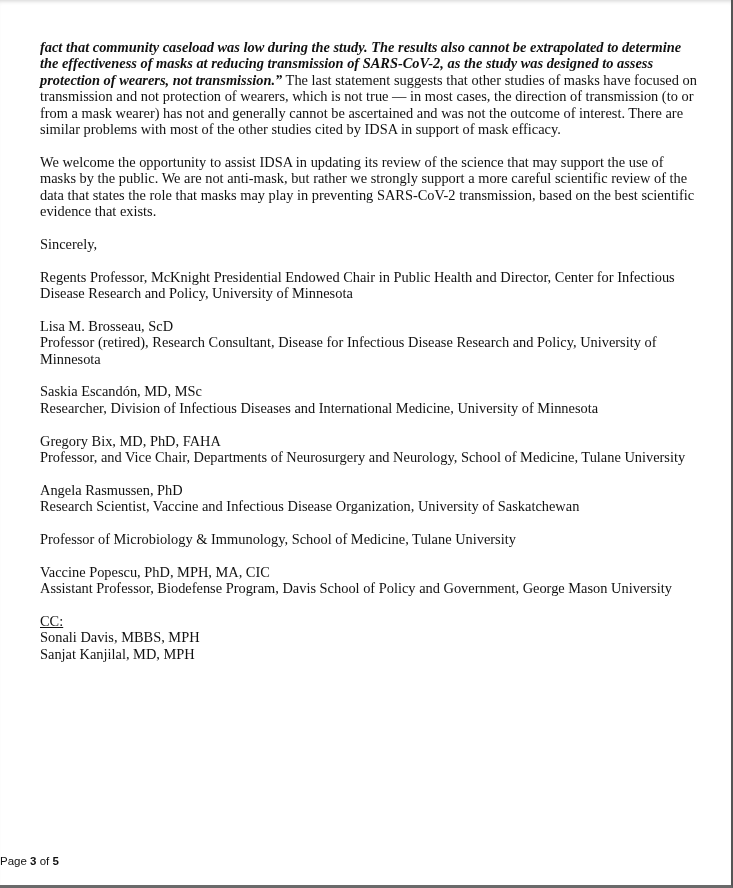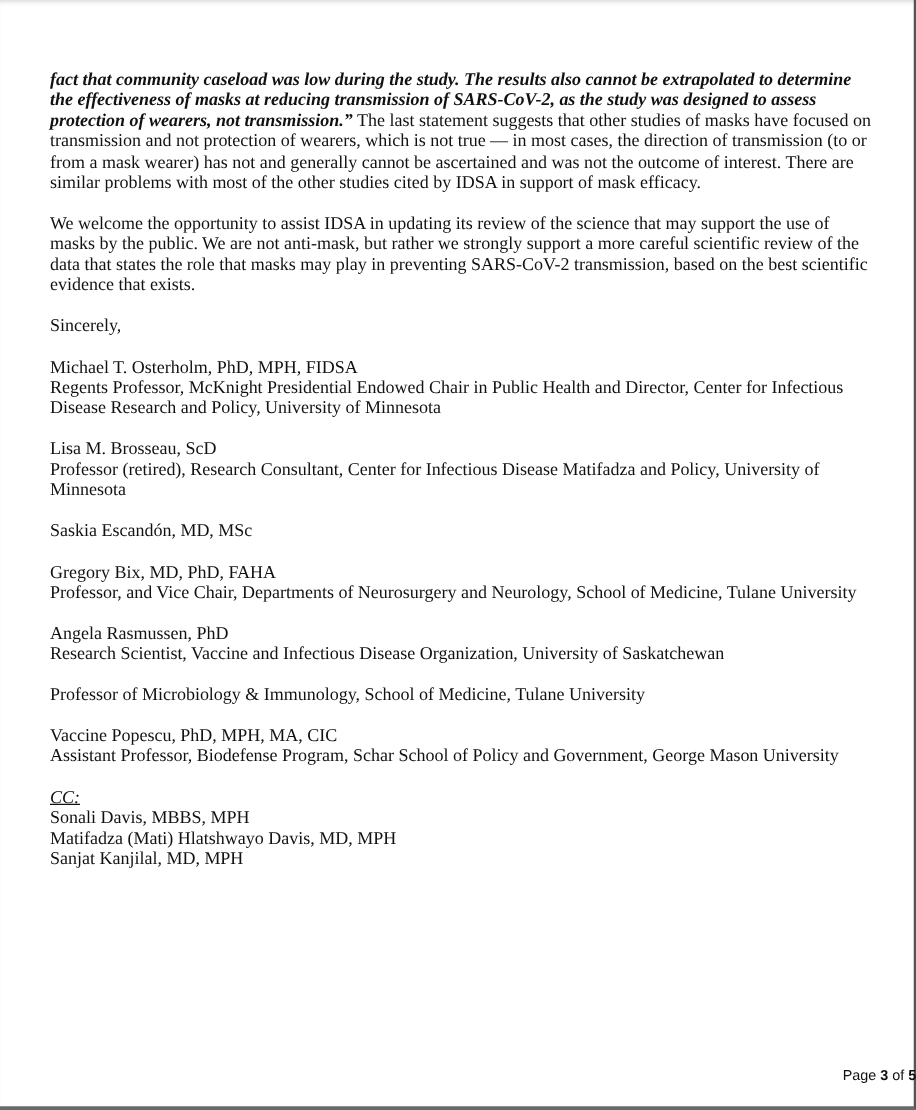--- a/index.html
+++ b/index.html
@@ -20,21 +20,21 @@
       width: 731px;
       height: 885px;
       background: #ffffff;
       border-right: 2px solid #555;
       border-bottom: 3px solid #6a6a6a;
       box-shadow: inset 0 4px 4px -3px rgba(0,0,0,0.18);
     }
     .content {
       position: absolute;
       left: 40px;
-      top: 56px;
+      top: 39px;
       width: 660px;
       font-family: "Liberation Serif", "DejaVu Serif", serif;
       font-size: 14.4px;
       line-height: 16.4px;
       color: #111;
     }
     .para {
       margin: 0 0 16.4px 0;
     }
     .bi {
@@ -42,82 +42,80 @@
       font-style: italic;
     }
     .block {
       margin: 0 0 16.4px 0;
     }
     .block div {
       margin: 0;
     }
     .cc-label {
       text-decoration: underline;
-      font-style: italic;
     }
     .cc-list {
       margin-left: 43px;
       margin-top: 16.4px;
     }
     .footer {
       position: absolute;
       left: 0;
       width: 733px;
       top: 855px;
-      text-align: right;
+      text-align: left;
       font-family: "Liberation Sans", "DejaVu Sans", sans-serif;
       font-size: 11.5px;
       color: #111;
     }
     .footer b { font-weight: bold; }
   </style>
 </head>
 <body>
 
 <div class="page">
   <div class="content">
 
     <p class="para"><span class="bi">fact that community caseload was low during the study. The results also cannot be extrapolated to determine the effectiveness of masks at reducing transmission of SARS-CoV-2, as the study was designed to assess protection of wearers, not transmission.”</span><span> The last statement suggests that other studies of masks have focused on transmission and not protection of wearers, which is not true — in most cases, the direction of transmission (to or from a mask wearer) has not and generally cannot be ascertained and was not the outcome of interest. There are similar problems with most of the other studies cited by IDSA in support of mask efficacy.</span></p>
 
     <p class="para">We welcome the opportunity to assist IDSA in updating its review of the science that may support the use of masks by the public. We are not anti-mask, but rather we strongly support a more careful scientific review of the data that states the role that masks may play in preventing SARS-CoV-2 transmission, based on the best scientific evidence that exists.</p>
 
     <p class="para">Sincerely,</p>
 
     <div class="block">
-      <div>Michael T. Osterholm, PhD, MPH, FIDSA</div>
       <div>Regents Professor, McKnight Presidential Endowed Chair in Public Health and Director, Center for Infectious Disease Research and Policy, University of Minnesota</div>
     </div>
     <div class="block">
       <div>Lisa M. Brosseau, ScD</div>
-      <div>Professor (retired), Research Consultant, Center for Infectious Disease Matifadza and Policy, University of Minnesota</div>
+      <div>Professor (retired), Research Consultant, Disease for Infectious Disease Research and Policy, University of Minnesota</div>
     </div>
     <div class="block">
       <div>Saskia Escandón, MD, MSc</div>
+      <div>Researcher, Division of Infectious Diseases and International Medicine, University of Minnesota</div>
     </div>
     <div class="block">
       <div>Gregory Bix, MD, PhD, FAHA</div>
       <div>Professor, and Vice Chair, Departments of Neurosurgery and Neurology, School of Medicine, Tulane University</div>
     </div>
     <div class="block">
       <div>Angela Rasmussen, PhD</div>
       <div>Research Scientist, Vaccine and Infectious Disease Organization, University of Saskatchewan</div>
     </div>
     <div class="block">
       <div>Professor of Microbiology &amp; Immunology, School of Medicine, Tulane University</div>
     </div>
     <div class="block">
       <div>Vaccine Popescu, PhD, MPH, MA, CIC</div>
-      <div>Assistant Professor, Biodefense Program, Schar School of Policy and Government, George Mason University</div>
+      <div>Assistant Professor, Biodefense Program, Davis School of Policy and Government, George Mason University</div>
     </div>
 
     <div class="block">
       <div class="cc-label">CC:</div>
       <div class="cc-list">
         <div>Sonali Davis, MBBS, MPH</div>
-        <div>Matifadza (Mati) Hlatshwayo Davis, MD, MPH</div>
         <div>Sanjat Kanjilal, MD, MPH</div>
       </div>
     </div>
 
   </div>
 
   <div class="footer">
     <span>Page</span>
     <b>3</b>
     <span>of</span>

